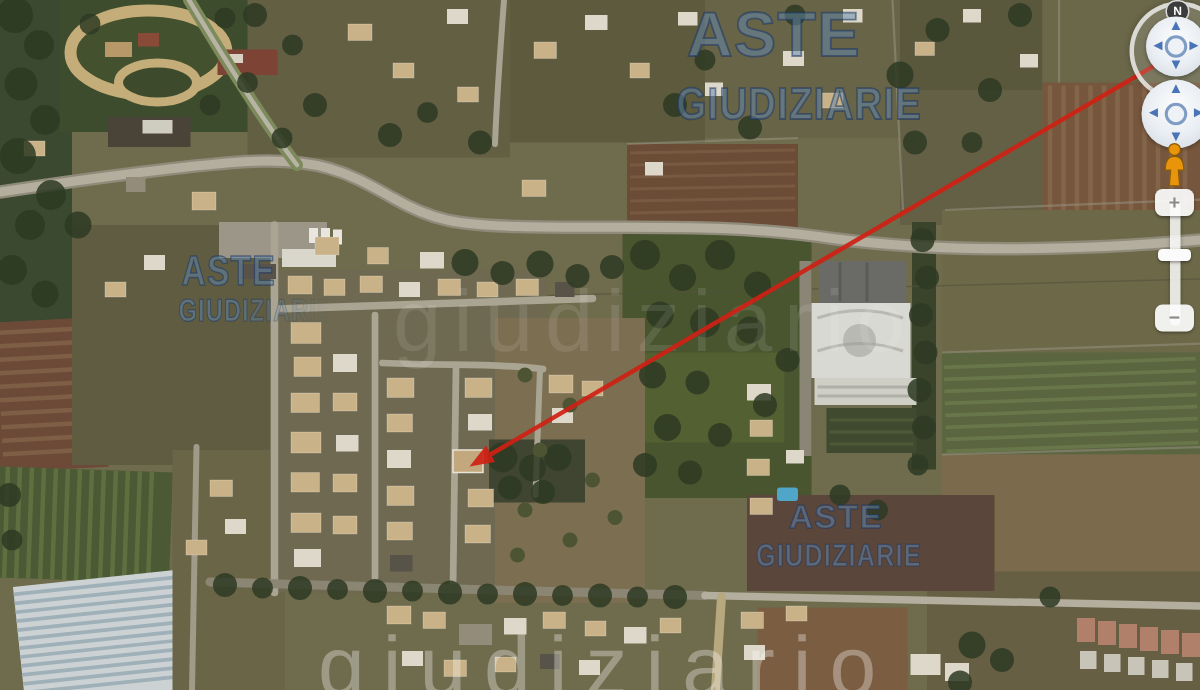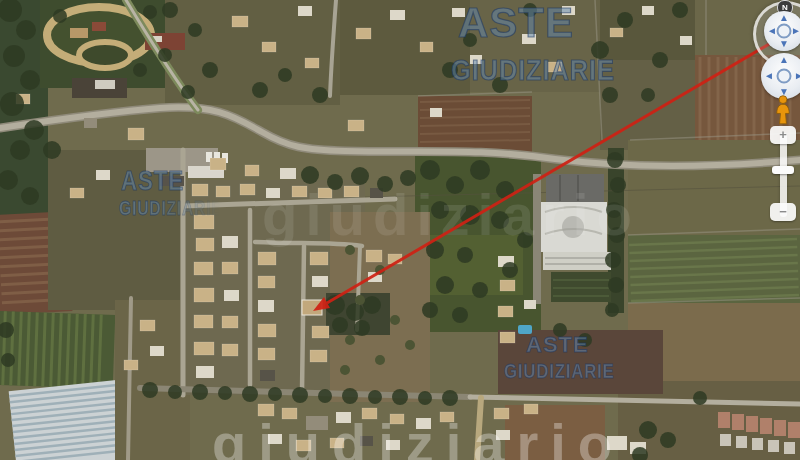--- a/index.html
+++ b/index.html
@@ -10,21 +10,21 @@
   }
   #terrain{position:absolute;left:0;top:0;}
   
   .wm{
     position:absolute;font-weight:bold;line-height:1;white-space:nowrap;
     color:rgba(98,136,176,0.50);
     -webkit-text-stroke:1.2px rgba(28,52,96,0.55);
     letter-spacing:1px;transform-origin:left top;
   }
   .wm-faint{
-    position:absolute;font-weight:bold;line-height:1;white-space:nowrap;
+    position:absolute;font-weight:normal;line-height:1;white-space:nowrap;
     color:rgba(255,255,255,0.30);letter-spacing:12px;transform-origin:left top;
   }
   .fade-right{
     -webkit-mask-image:linear-gradient(to right,#000 35%,transparent 97%);
     mask-image:linear-gradient(to right,#000 35%,transparent 97%);
   }
   
   #pointer{position:absolute;left:0;top:0;pointer-events:none;}
   
   .ctl{position:absolute;}

